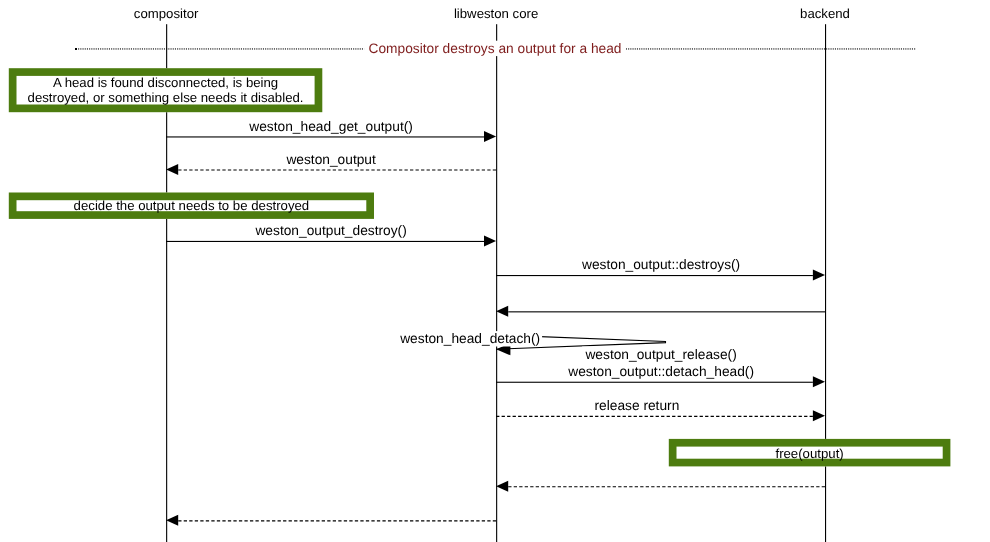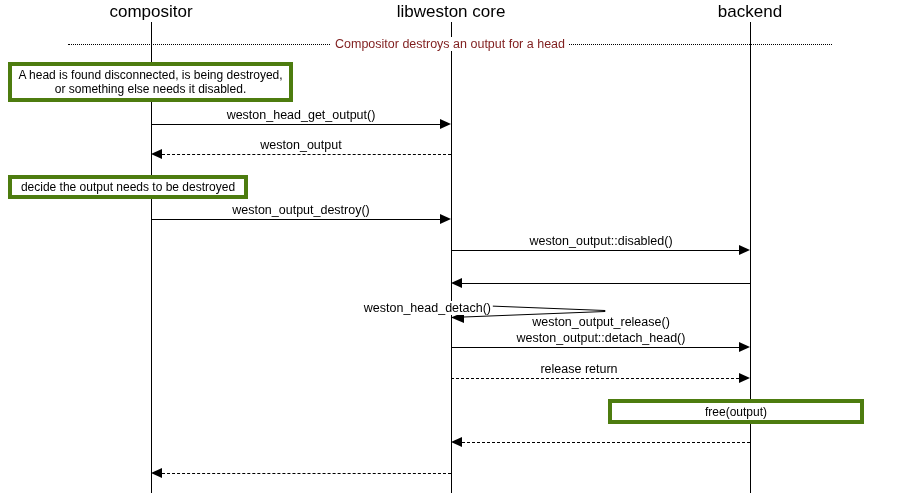--- a/index.html
+++ b/index.html
@@ -13,21 +13,21 @@
   #diagram {
     position: relative;
     width: 900px;
     height: 493px;
     background: #ffffff;
     overflow: hidden;
   }
   .actor-label {
     position: absolute;
     transform: translateX(-50%);
-    font-size: 17px;
+    font-size: 12px;
     color: #000000;
     white-space: nowrap;
     text-align: center;
     line-height: 16px;
   }
   .lifeline {
     position: absolute;
     width: 1px;
     background: #000000;
   }
@@ -42,21 +42,21 @@
     z-index: 4;
   }
   .sep-line {
     position: absolute;
     height: 0;
     border-top: 1px dotted #000000;
     z-index: 2;
   }
   .note-box {
     position: absolute;
-    border: 4px solid #4d7c0f;
+    border: 7px solid #4d7c0f;
     background: #ffffff;
     box-sizing: border-box;
     display: flex;
     align-items: center;
     justify-content: center;
     text-align: center;
     font-size: 12px;
     line-height: 14px;
     color: #000000;
     padding: 2px 4px;
@@ -114,37 +114,37 @@
   <div class="actor-label" style="left:750px; top:4px;">backend</div>
 
   <div class="lifeline" style="left:151px; top:22px; height:471px;"></div>
   <div class="lifeline" style="left:451px; top:22px; height:471px;"></div>
   <div class="lifeline" style="left:750px; top:22px; height:471px;"></div>
 
   <div class="sep-line" style="left:68px; top:44px; width:764px;"></div>
   <div class="sep-label" style="left:450px; top:44px;">Compositor destroys an output for a head</div>
 
   <div class="note-box" style="left:8px; top:62px; width:285px; height:40px;">A head is found disconnected, is being destroyed, or something else needs it disabled.</div>
-  <div class="note-box" style="left:8px; top:175px; width:240px; height:24px;">decide the output needs to be destroyed</div>
+  <div class="note-box" style="left:8px; top:175px; width:332px; height:24px;">decide the output needs to be destroyed</div>
 
   <div class="msg-line solid" style="left:151px; top:124px; width:289px;"></div>
   <div class="arrowhead right" style="left:440px; top:119px;"></div>
   <div class="msg-label" style="left:301px; top:122px;">weston_head_get_output()</div>
 
   <div class="msg-line dashed" style="left:162px; top:154px; width:289px;"></div>
   <div class="arrowhead left" style="left:151px; top:149px;"></div>
   <div class="msg-label" style="left:301px; top:152px;">weston_output</div>
 
   <div class="msg-line solid" style="left:151px; top:219px; width:289px;"></div>
   <div class="arrowhead right" style="left:440px; top:214px;"></div>
   <div class="msg-label" style="left:301px; top:217px;">weston_output_destroy()</div>
 
   <div class="msg-line solid" style="left:451px; top:250px; width:288px;"></div>
   <div class="arrowhead right" style="left:739px; top:245px;"></div>
-  <div class="msg-label" style="left:601px; top:248px;">weston_output::disabled()</div>
+  <div class="msg-label" style="left:601px; top:248px;">weston_output::destroys()</div>
 
   <div class="msg-line solid" style="left:462px; top:283px; width:288px;"></div>
   <div class="arrowhead left" style="left:451px; top:278px;"></div>
   <div class="msg-label" style="left:601px; top:281px;margin-top:48px;">weston_output_release()</div>
 
   <svg class="selfcall" style="left:451px; top:300px;" width="160" height="26">
     <path d="M 0,4.5 L 154,10.5 L 154,11.5 L 0,17.5" fill="none" stroke="#000000" stroke-width="1"></path>
     <polygon points="0,17.5 13,12 13,23" fill="#000000"></polygon>
   </svg>
   <div class="msg-label left-of" style="left:449px; top:308px;margin-left:44px;">weston_head_detach()</div>

